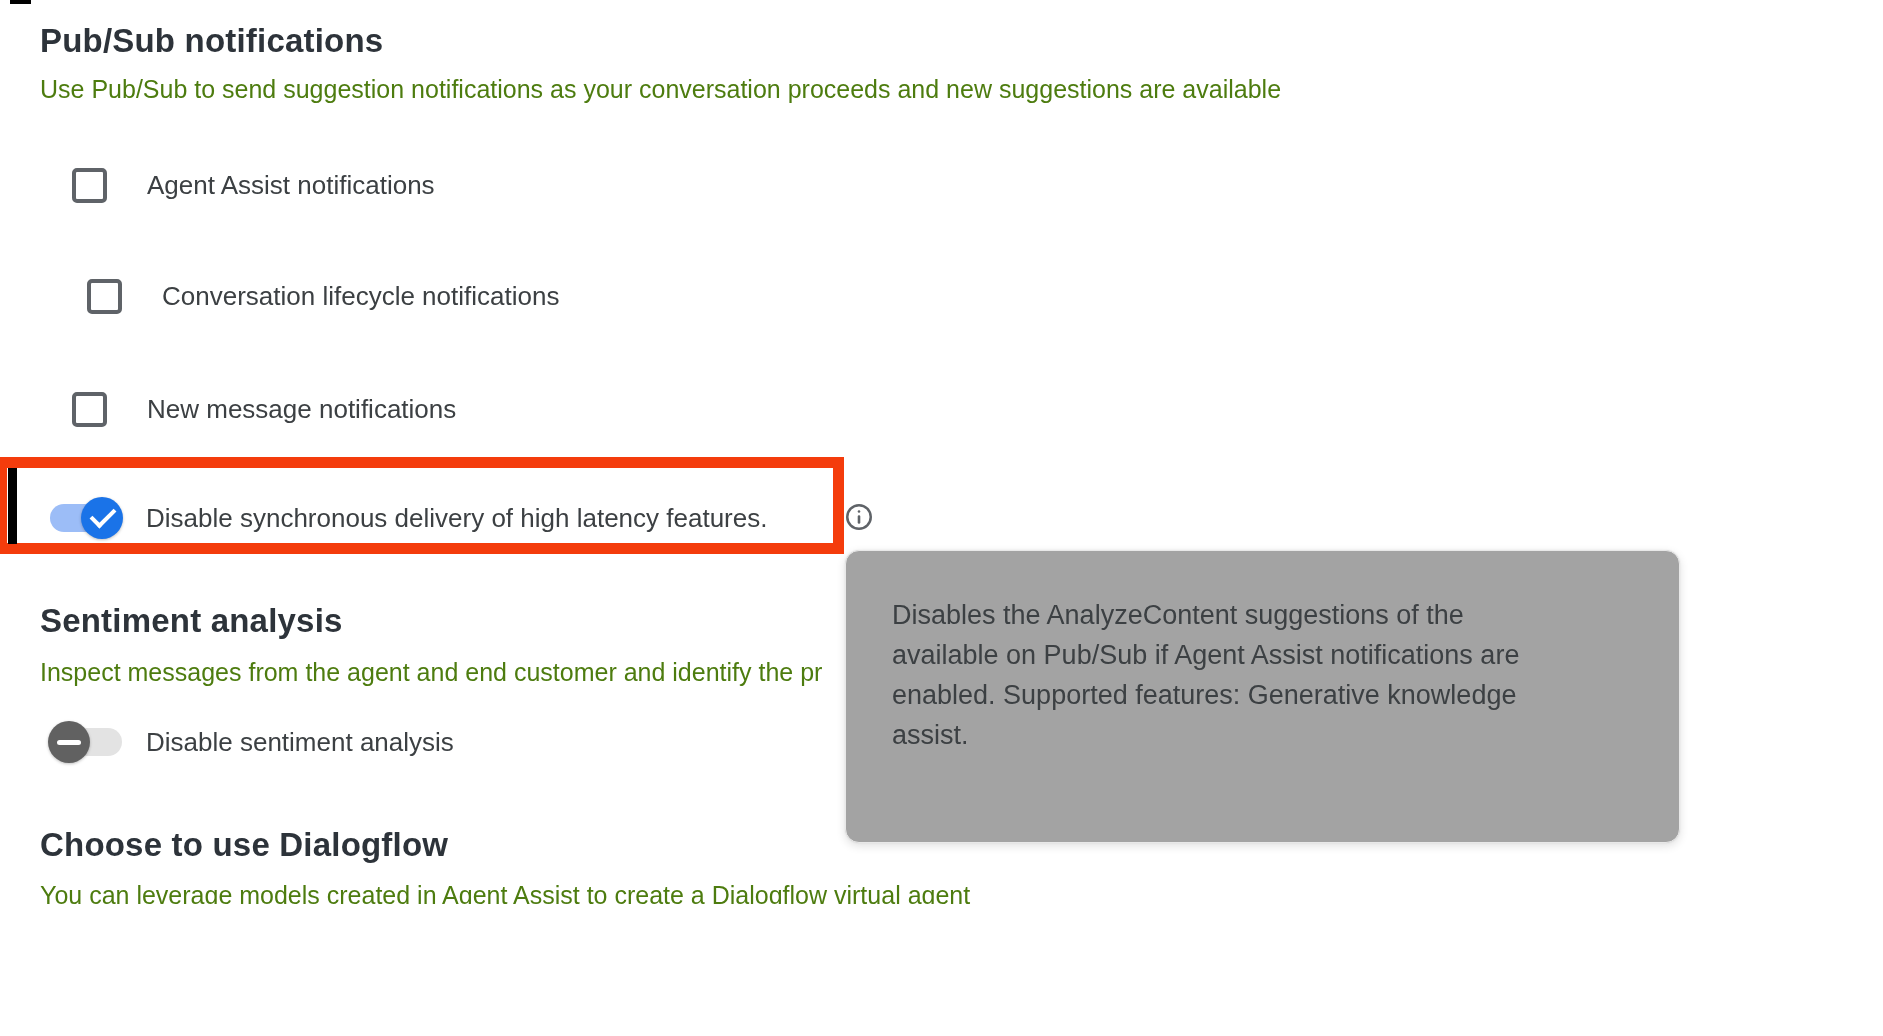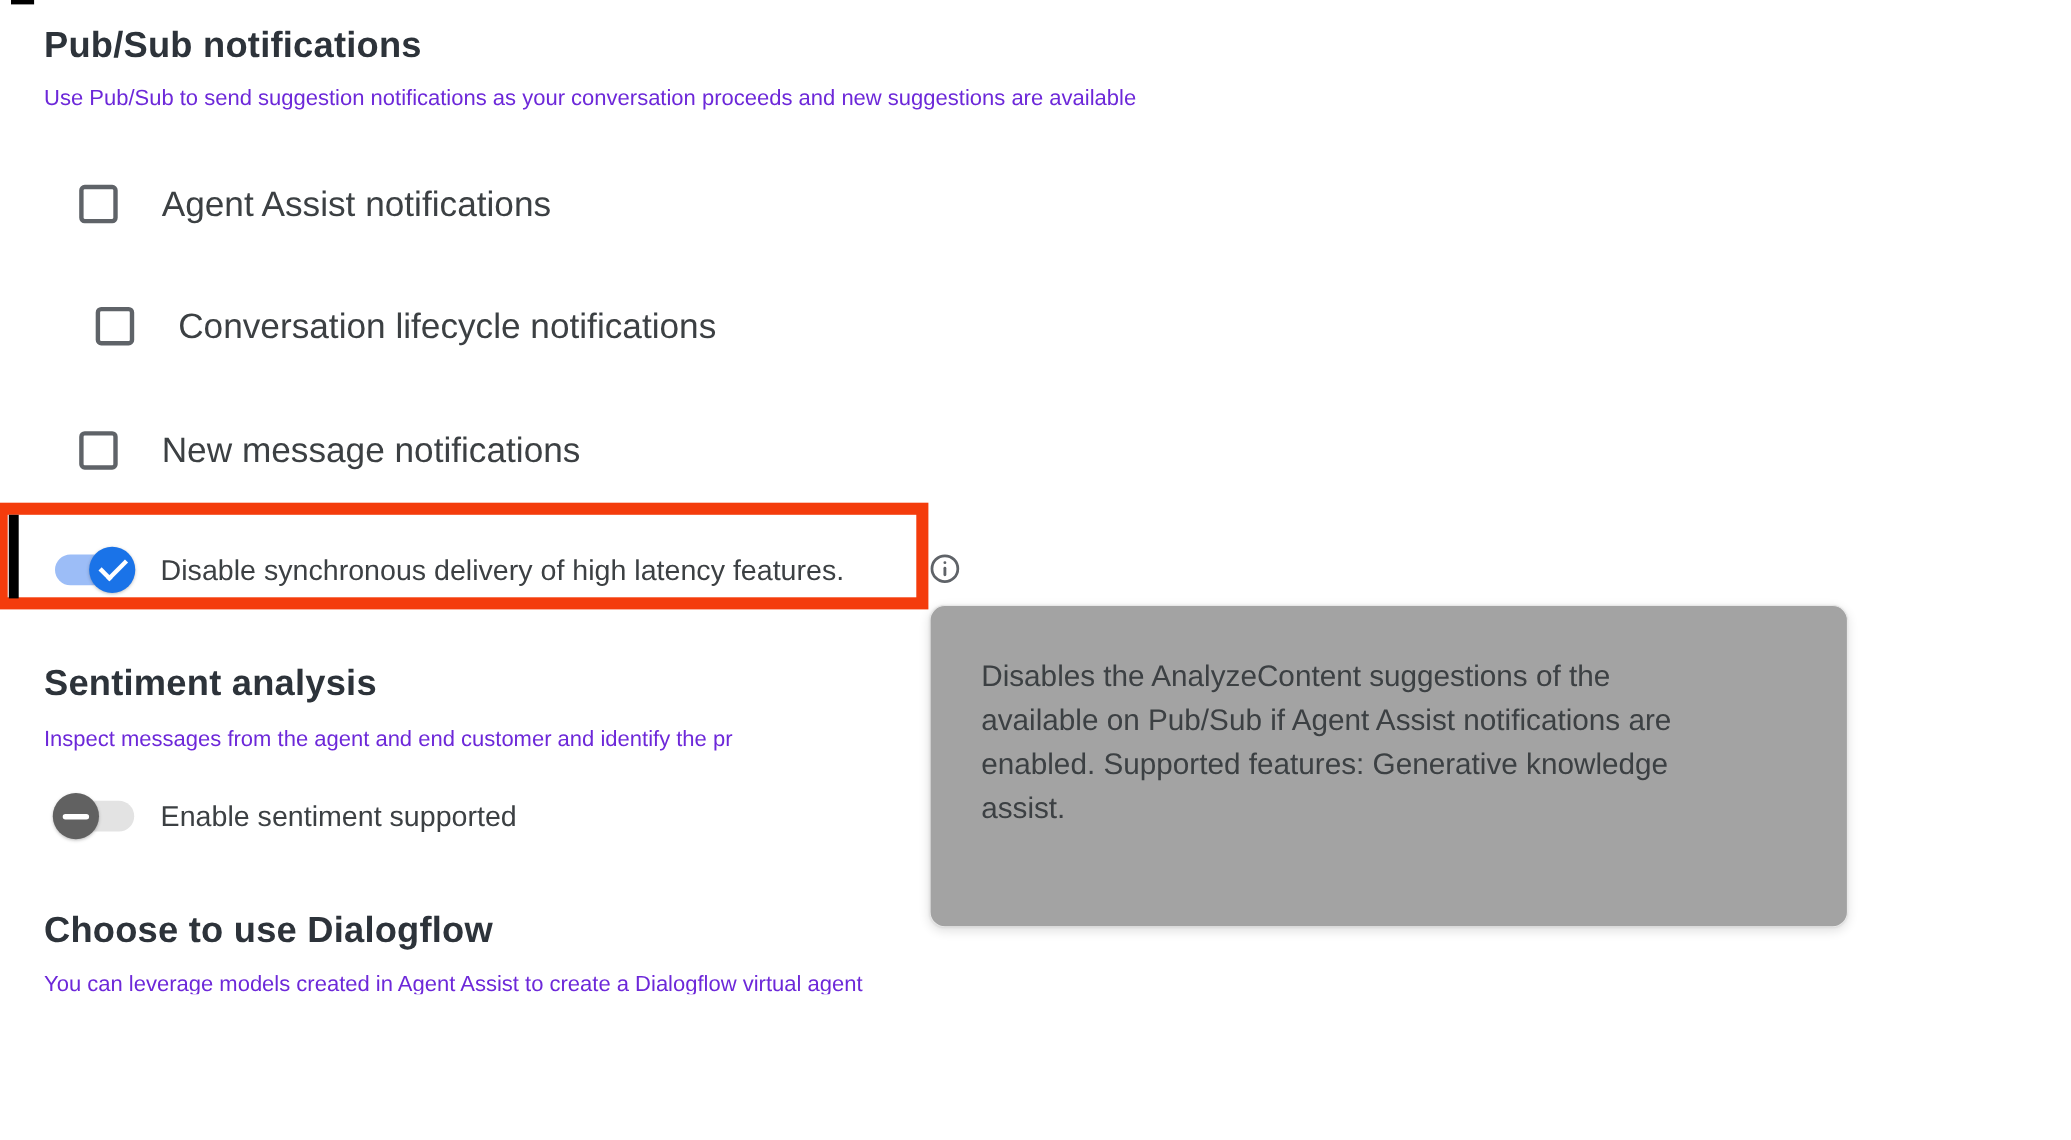--- a/index.html
+++ b/index.html
@@ -1,25 +1,25 @@
 <!DOCTYPE html>
 <html><head>
 <meta charset="utf-8">
 <style>
   html,body{margin:0;padding:0;background:#fff;}
   #page{position:relative;width:1883px;height:904px;background:#ffffff;overflow:hidden;
         font-family:"Liberation Sans",sans-serif;color:#3c4043;}
   .abs{position:absolute;}
   .nowrap{white-space:nowrap;}
   .h-title{font-size:33px;font-weight:600;color:#2d333a;letter-spacing:.2px;line-height:38px;}
-  .desc{font-size:20px;color:#6d28d9;line-height:30px;}
+  .desc{font-size:25px;color:#4d7c0f;line-height:30px;}
   
   .cb-row{display:flex;align-items:center;height:36px;}
   .cb-box{width:35px;height:35px;box-sizing:border-box;border:4px solid #5f6368;border-radius:5px;background:#fff;flex:0 0 auto;}
-  .cb-label{margin-left:40px;font-size:32px;color:#3c4043;}
+  .cb-label{margin-left:40px;font-size:26px;color:#3c4043;}
   
   .tg-row{height:42px;}
   .tg-track{position:absolute;left:0;top:7px;width:72px;height:28px;border-radius:14px;}
   .tg-thumb{position:absolute;top:0;width:42px;height:42px;border-radius:50%;box-shadow:0 1px 3px rgba(0,0,0,.25);}
   .tg-thumb.on{left:31px;}
   .tg-thumb.off{left:-2px;}
   .tg-label{position:absolute;left:96px;top:0;height:42px;line-height:42px;font-size:26px;color:#3c4043;white-space:nowrap;}
   .check-mark{position:absolute;left:10px;top:11px;width:20px;height:10px;
               border-left:4px solid #fff;border-bottom:4px solid #fff;transform:rotate(-45deg);}
   .minus-mark{position:absolute;left:9px;top:19px;width:24px;height:5px;border-radius:3px;background:#fff;}
@@ -88,21 +88,21 @@
   </div>
 
   <div class="abs desc nowrap" id="sentiment-desc" style="left:40px;top:657px;">Inspect messages from the agent and end customer and identify the pr</div>
   <div class="abs h-title nowrap" style="left:40px;top:602px;">Sentiment analysis</div>
 
   <div class="abs tg-row" style="left:50px;top:721px;">
     <div class="tg-track" style="background-color: rgb(227, 227, 227);"></div>
     <div class="tg-thumb off" style="background-color: rgb(97, 97, 97);">
       <div class="minus-mark"></div>
     </div>
-    <div class="tg-label">Enable sentiment supported</div>
+    <div class="tg-label">Disable sentiment analysis</div>
   </div>
 
   <div class="abs h-title nowrap" style="left:40px;top:826px;">Choose to use Dialogflow</div>
   <div class="abs desc nowrap" style="left:40px;top:880px;">You can leverage models created in Agent Assist to create a Dialogflow virtual agent</div>
 
   <div class="abs tg-row" style="left:50px;top:945px;">
     <div class="tg-track" style="background-color: rgb(227, 227, 227);"></div>
     <div class="tg-thumb off" style="background-color: rgb(97, 97, 97);">
       <div class="minus-mark"></div>
     </div>

